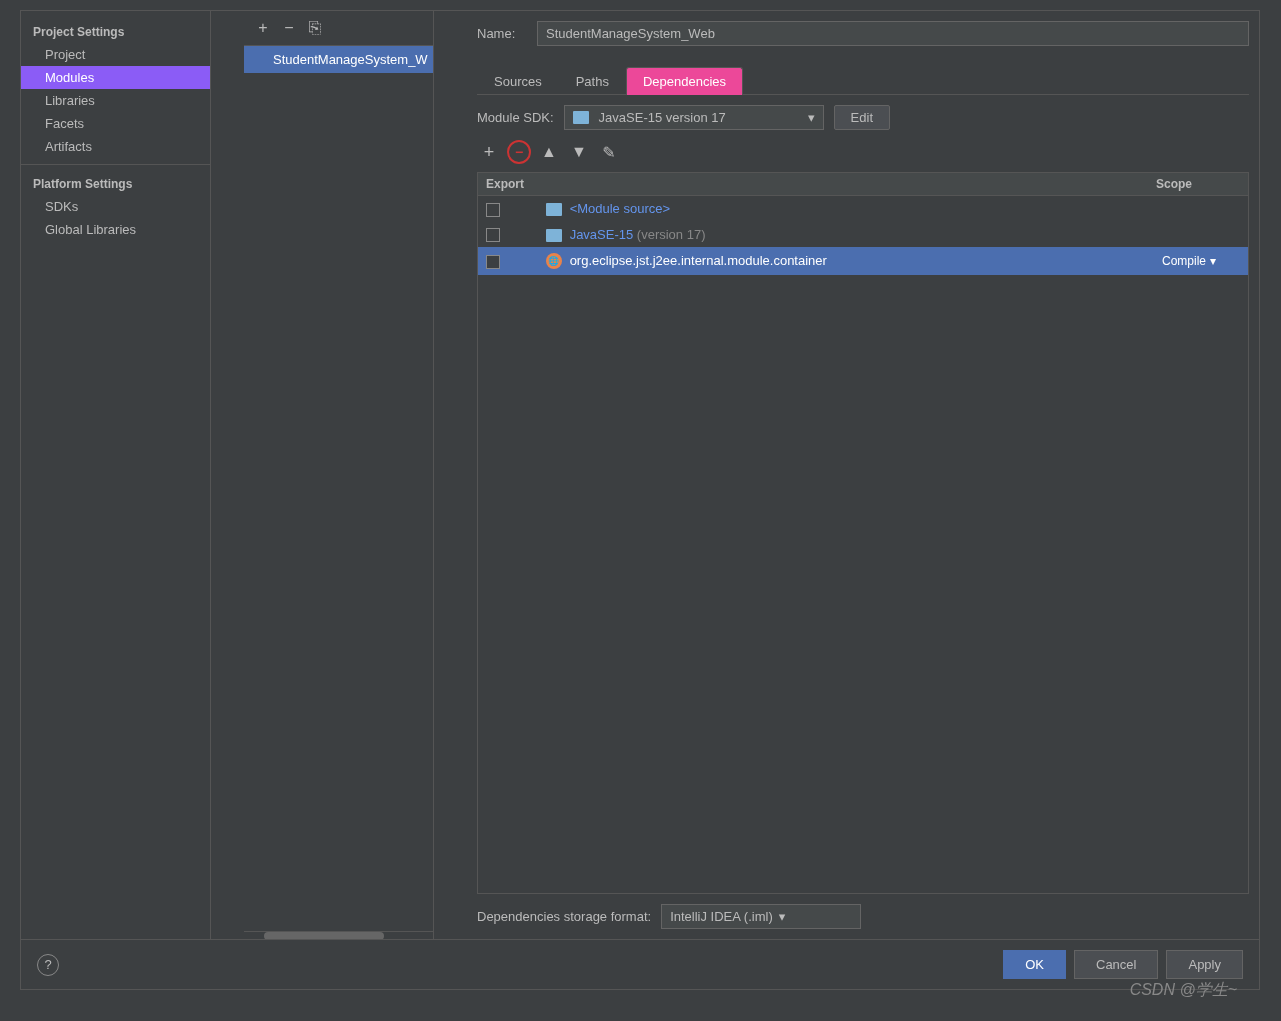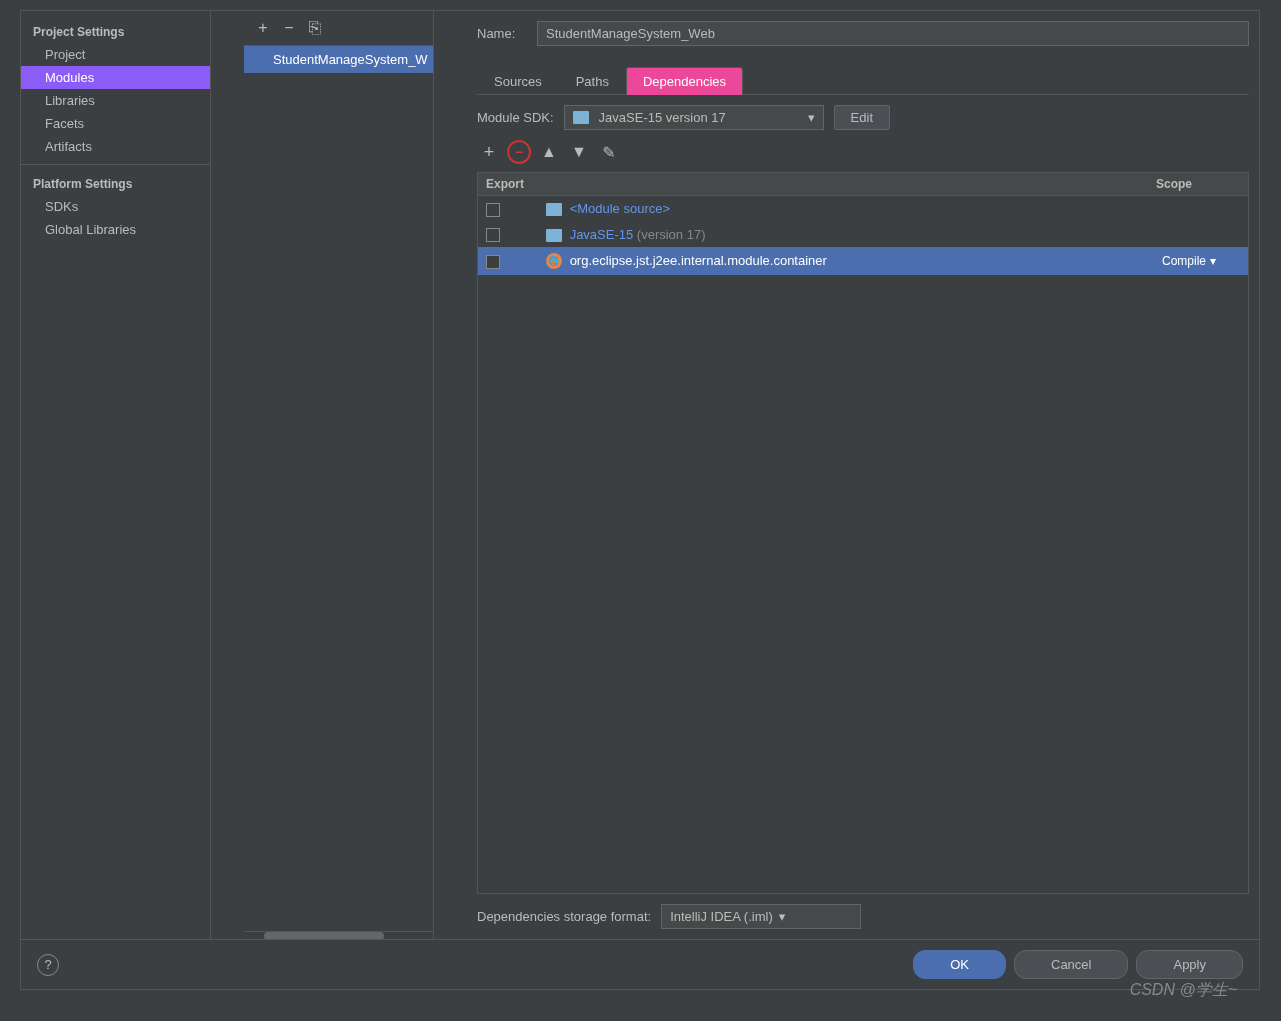--- a/index.html
+++ b/index.html
@@ -374,24 +374,24 @@
     
     .dialog-footer {
       display: flex;
       justify-content: flex-end;
       align-items: center;
       gap: 8px;
       padding: 10px 16px;
       border-top: 1px solid #555;
     }
     .footer-btn {
-      padding: 6px 36px;
-      font-size: 13px;
-      cursor: pointer;
-      border-radius: 12px;
+      padding: 6px 21px;
+      font-size: 13px;
+      cursor: pointer;
+      border-radius: 0;
       border: 1px solid #646464;
       background: #4b4e52;
       color: #bbbbbb;
     }
     .footer-btn.primary {
       background: #4b6eaf;
       color: white;
       border-color: #4b6eaf;
     }
     .help-btn {

